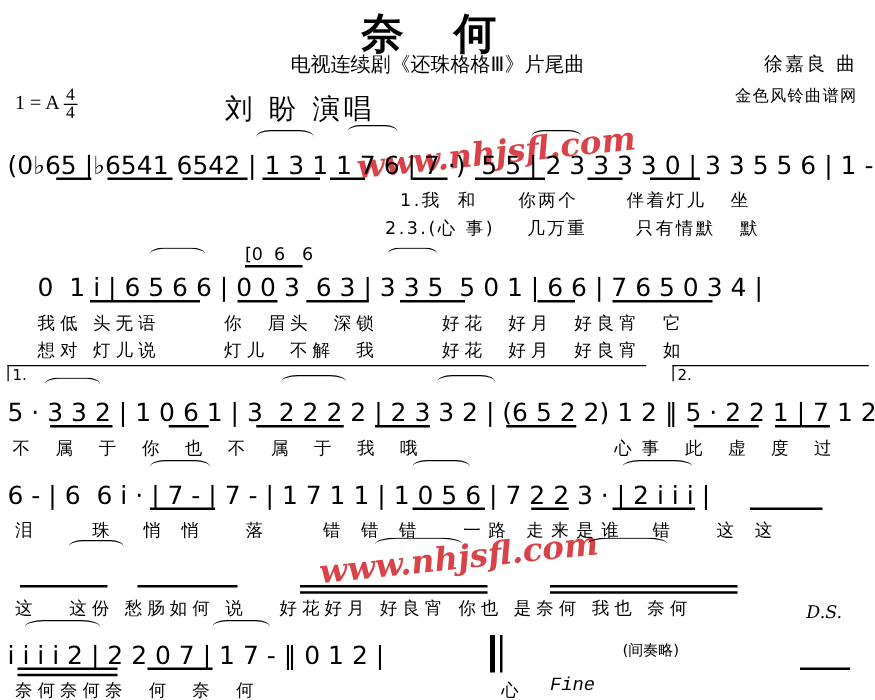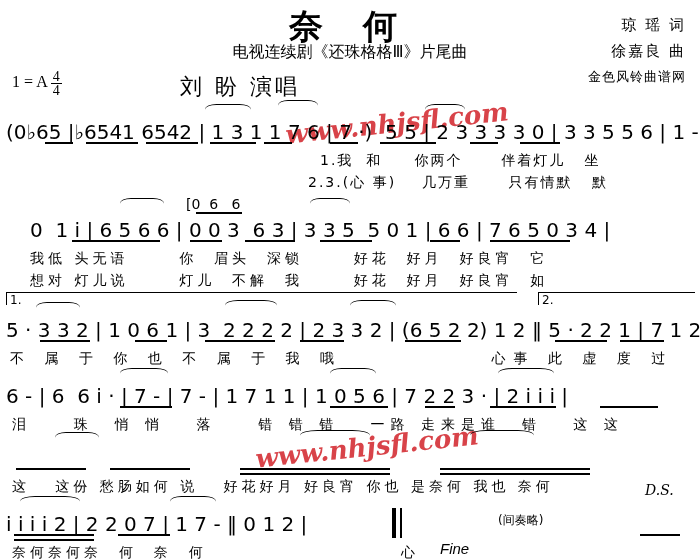--- a/index.html
+++ b/index.html
@@ -136,21 +136,21 @@
     opacity: 0.85;
     transform: rotate(-6deg);
     pointer-events: none;
   }
   .wm.w1 { left: 285px; top: 108px; }
   .wm.w2 { left: 255px; top: 432px; }
   .fine {
     position: absolute;
     font-size: 15px;
     font-style: italic;
-    font-family: Liberation Sans, sans-serif;
+    font-family: Liberation Mono, monospace;
   }
   .ds {
     position: absolute;
     font-size: 14px;
     font-style: italic;
     font-family: "DejaVu Serif", serif;
   }
   .interlude {
     position: absolute;
     font-size: 12px;
@@ -162,21 +162,20 @@
   }
 </style>
 </head>
 <body>
 
 <div class="sheet">
 
   <div class="title">奈 何</div>
   <div class="subtitle">电视连续剧《还珠格格Ⅲ》片尾曲</div>
   <div class="singer">刘 盼  演唱</div>
-  <div class="credit c1">琼 瑶  词</div>
   <div class="credit c3">金色风铃曲谱网</div>
   <div class="credit c2">徐嘉良  曲</div>
 
   <div class="keysig">
     <span>1 = A</span><span class="frac"><span class="num">4</span><span class="den">4</span></span>
   </div>
 
   <div class="wm w1">www.nhjsfl.com</div>
   <div class="wm w2">www.nhjsfl.com</div>
 
@@ -194,21 +193,21 @@
   <div class="beam" style="left:330px; top:142px; width:28px;"></div>
   <div class="beam" style="left:380px; top:142px; width:56px;"></div>
   <div class="beam" style="left:470px; top:142px; width:28px;"></div>
   <div class="beam" style="left:520px; top:142px; width:40px;"></div>
 
   <div class="lyr" style="left:320px; top:152px; letter-spacing:2px;">1.我  和     你两个      伴着灯儿   坐</div>
   <div class="lyr" style="left:308px; top:174px; letter-spacing:2px;">2.3.(心 事)    几万重      只有情默   默</div>
 
   <div class="slur" style="left:120px; top:198px; width:44px;"></div>
   <div class="slur" style="left:310px; top:198px; width:40px;"></div>
-  <div class="notes small" style="left:186px; top:196px; font-size:14px;">[0  6   6</div>
+  <div class="notes small" style="left:196px; top:196px; font-size:14px;">[0  6   6</div>
   <div class="beam" style="left:196px; top:212px; width:46px;"></div>
 
   <div class="notes" style="left:6px; top:218px;margin-left:24px;">0  1 i | 6 5 6 6 | 0 0 3  6 3 | 3 3 5  5 0 1 | 6 6 | 7 6 5 0 3 4 |</div>
   <div class="beam" style="left:72px;  top:240px; width:88px;"></div>
   <div class="beam" style="left:190px; top:240px; width:32px;"></div>
   <div class="beam" style="left:245px; top:240px; width:50px;"></div>
   <div class="beam" style="left:320px; top:240px; width:52px;"></div>
   <div class="beam" style="left:430px; top:240px; width:30px;"></div>
   <div class="beam" style="left:490px; top:240px; width:80px;"></div>
 

